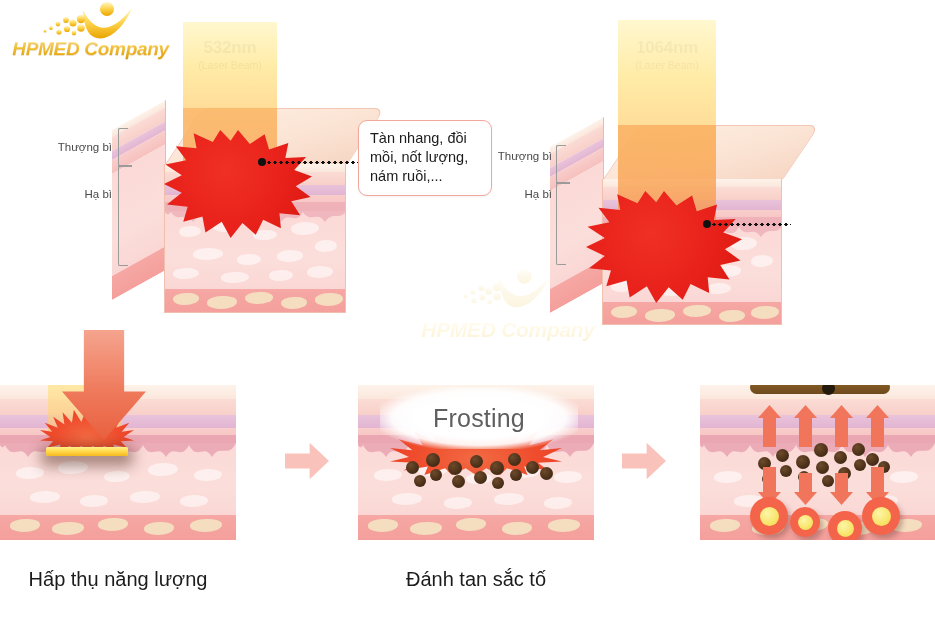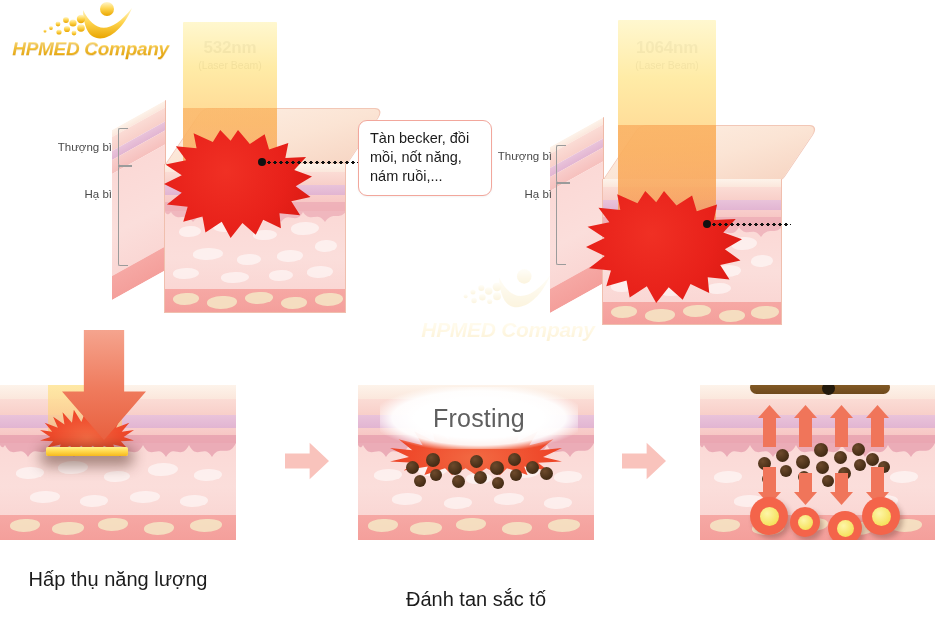--- a/index.html
+++ b/index.html
@@ -395,22 +395,22 @@
     <div class="bracket" style="left:118px; top:166px; width:10px; height:100px;"></div>
     <div class="skin-label" style="left:20px; top:141px; width:92px;">Thượng bì</div>
     <div class="skin-label" style="left:20px; top:188px; width:92px;">Hạ bì</div>
 
     <div class="leader" style="left:258px; top:160px; width:104px;">
       <div class="knob"></div>
       <div class="dots"></div>
     </div>
 
     <div class="callout" style="left:358px; top:120px; width:134px;">
-      <div>Tàn becker, đồi</div>
-      <div>mồi, nốt năng,</div>
+      <div>Tàn nhang, đồi</div>
+      <div>mồi, nốt lượng,</div>
       <div>nám ruồi,...</div>
     </div>
   </div>
 
   <div class="diagram" style="left:470px; top:0; width:465px; height:340px;">
 
     <div class="beam" style="left:148px; top:20px; width:98px; height:222px;"></div>
     <div class="beam-label" style="left:148px; top:38px; width:98px;">
       <div class="beam-nm">1064nm</div>
       <div class="beam-sub">(Laser Beam)</div>
@@ -625,15 +625,15 @@
       </div>
     <div class="ring" style="left:128px;top:126px; width:34px;height:34px;">
         <span style="width:17px;height:17px;"></span>
       </div>
     <div class="ring" style="left:162px;top:112px; width:38px;height:38px;">
         <span style="width:19px;height:19px;"></span>
       </div>
   </div>
 
   <div class="caption" style="left:0px; top:568px; width:236px;">Hấp thụ năng lượng</div>
-  <div class="caption" style="left:358px; top:568px; width:236px;margin-top:20px;">Đánh tan sắc tố</div>
+  <div class="caption" style="left:358px; top:568px; width:236px;">Đánh tan sắc tố</div>
 
 </div>
 
 </body></html>

